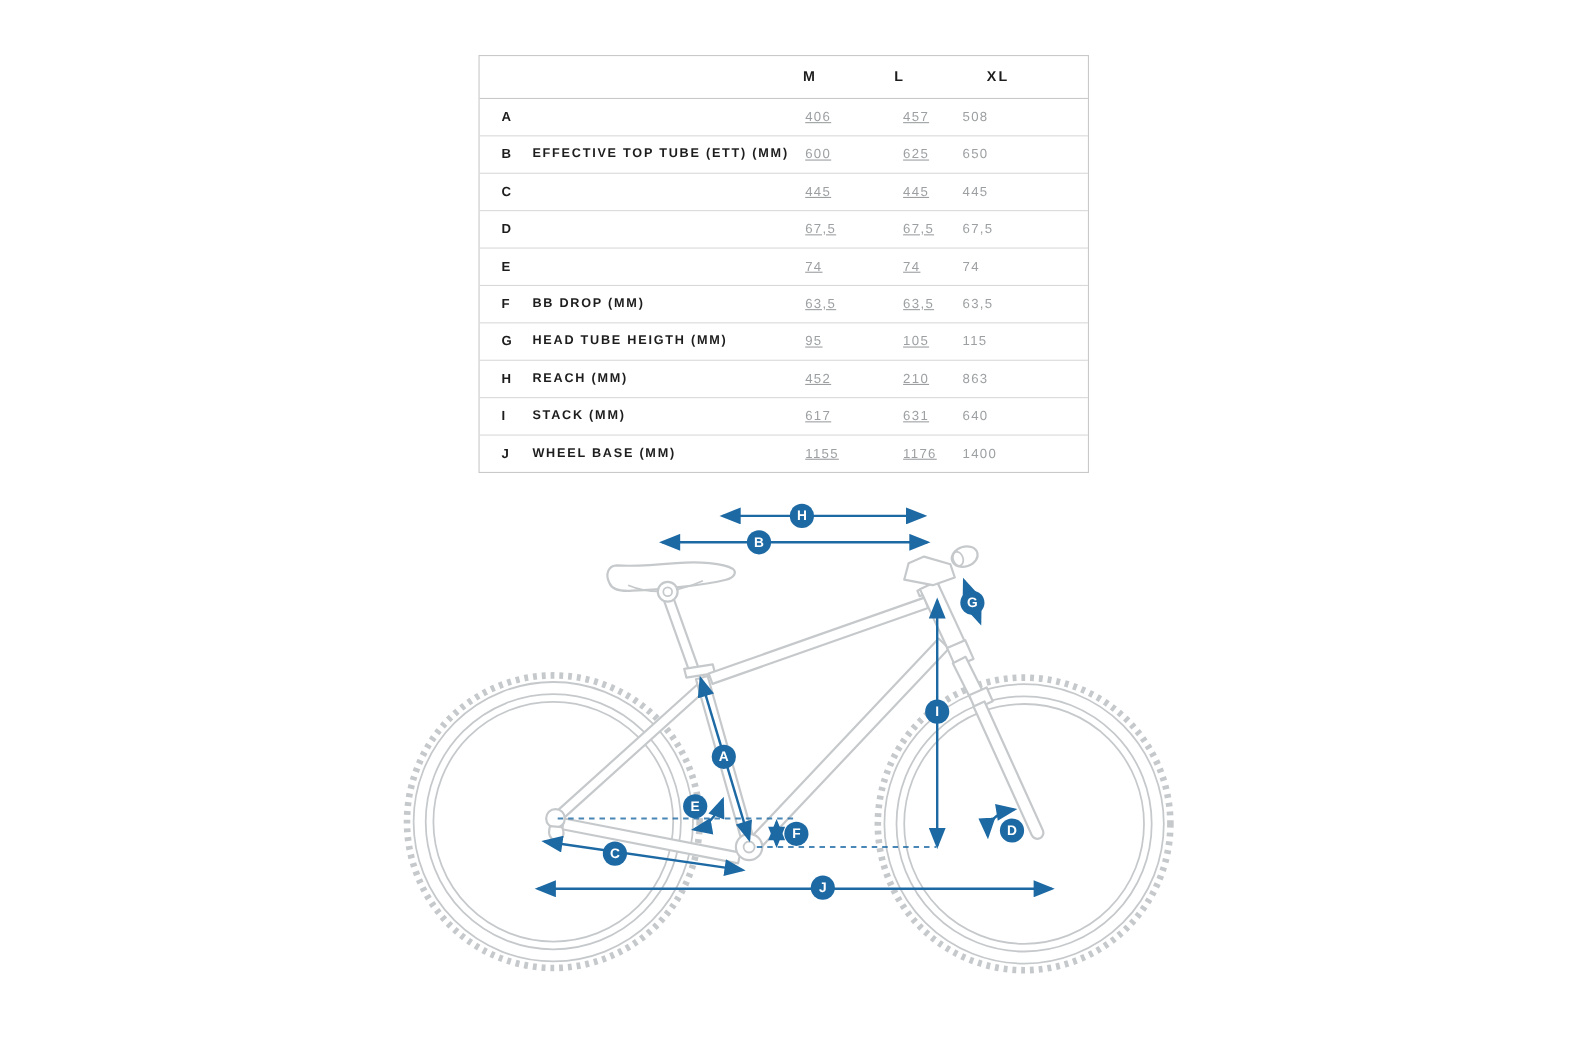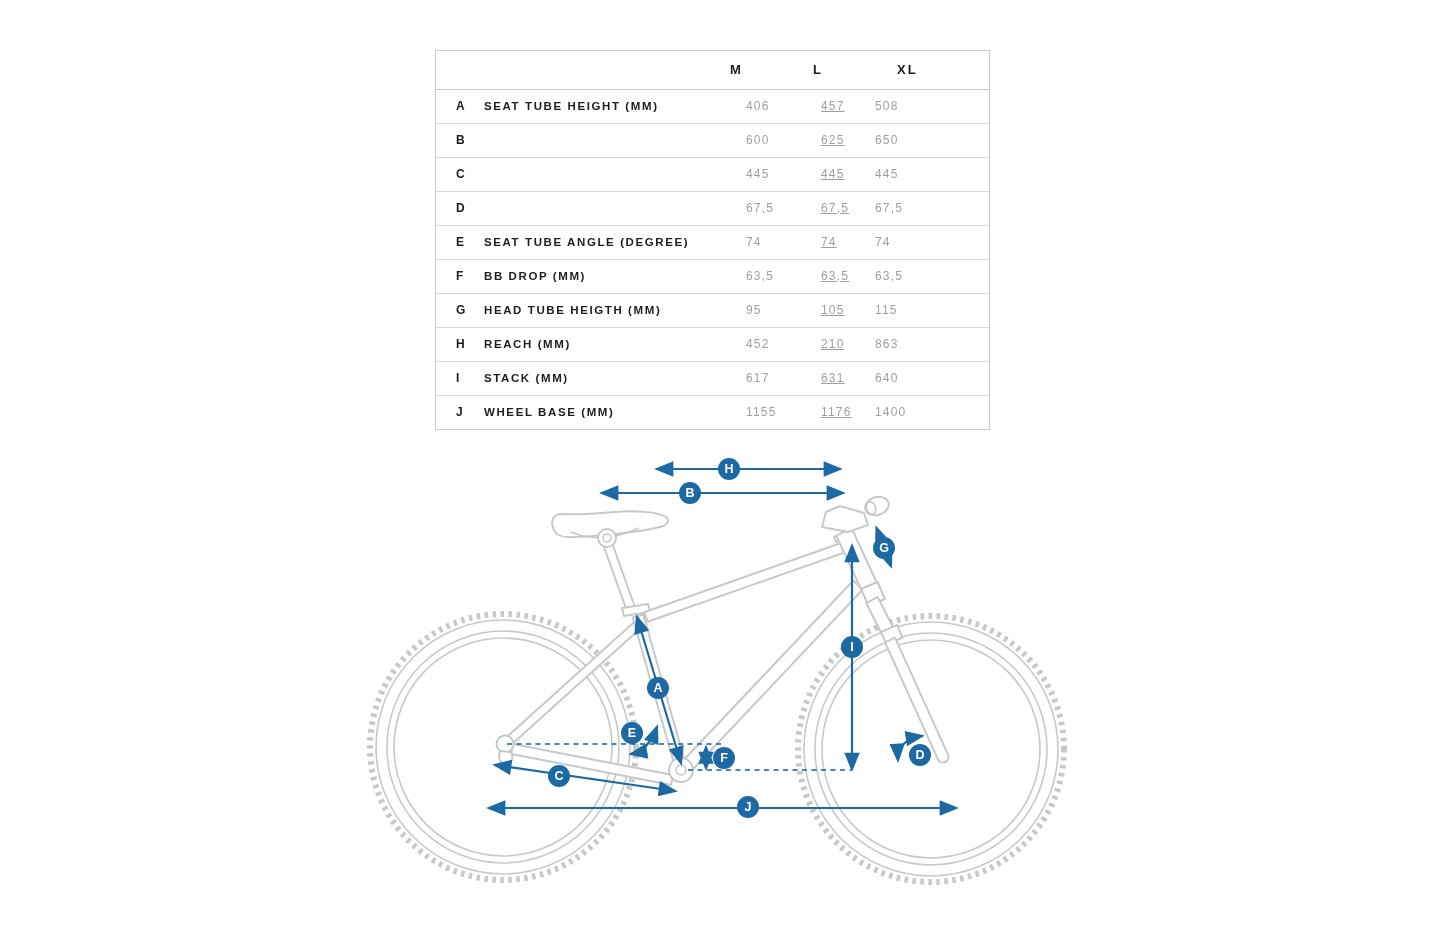--- a/index.html
+++ b/index.html
@@ -20,21 +20,21 @@
   .t-head{position:relative;height:38px;border-bottom:1px solid var(--border);}
   .t-head span{position:absolute;top:0;line-height:38px;font-size:13px;font-weight:700;
                letter-spacing:2px;color:var(--label_text);}
   .col-m{left:294px;} .col-l{left:377px;} .col-xl{left:461px;}
   .t-row{position:relative;height:33px;border-bottom:1px solid var(--divider);}
   .t-row:last-child{border-bottom:none;}
   .t-row span{position:absolute;top:0;line-height:33px;white-space:nowrap;}
   .c-key{left:20px;font-size:12px;font-weight:700;letter-spacing:1px;color:var(--label_text);}
   .c-label{left:48px;font-size:11.5px;font-weight:700;letter-spacing:1.6px;color:var(--label_text);}
   .c-v{font-size:12px;font-weight:400;letter-spacing:1.2px;color:var(--value_text);}
-  .c-v0{left:310px;} .c-v1{left:385px;text-decoration:underline;} .c-v2{left:439px;}
+  .c-v0{left:296px;text-decoration:underline;} .c-v1{left:385px;text-decoration:underline;} .c-v2{left:439px;}
 
   
   .bike-svg{position:absolute;left:0;top:0;width:1440px;height:948px;}
   .tread{fill:none;stroke:var(--frame);stroke-width:6;stroke-dasharray:3.5 4.5;}
   .fl{fill:none;stroke:var(--frame);stroke-width:1.6;}
   .tube{fill:#fff;stroke:var(--frame);stroke-width:2;stroke-linejoin:round;}
   .dash{stroke:var(--accent);stroke-width:1.8;stroke-dasharray:5 4.5;fill:none;opacity:.8;}
   .arr{stroke:var(--accent);stroke-width:2.2;fill:none;
        marker-start:url(#ah);marker-end:url(#ah);}
   #ah path{fill:var(--accent);}
@@ -128,46 +128,45 @@
 
   <div class="geo-table">
     <div class="t-head">
       <span class="col-m">M</span>
       <span class="col-l">L</span>
       <span class="col-xl">XL</span>
     </div>
     <div id="t-body">
         <div class="t-row">
           <span class="c-key">A</span>
-          <span class="c-label">SEAT TUBE HEIGHT (MM)</span>
           <span class="c-v c-v0">406</span>
           <span class="c-v c-v1">457</span>
           <span class="c-v c-v2">508</span>
         </div>
         <div class="t-row">
           <span class="c-key">B</span>
+          <span class="c-label">EFFECTIVE TOP TUBE (ETT) (MM)</span>
           <span class="c-v c-v0">600</span>
           <span class="c-v c-v1">625</span>
           <span class="c-v c-v2">650</span>
         </div>
         <div class="t-row">
           <span class="c-key">C</span>
           <span class="c-v c-v0">445</span>
           <span class="c-v c-v1">445</span>
           <span class="c-v c-v2">445</span>
         </div>
         <div class="t-row">
           <span class="c-key">D</span>
           <span class="c-v c-v0">67,5</span>
           <span class="c-v c-v1">67,5</span>
           <span class="c-v c-v2">67,5</span>
         </div>
         <div class="t-row">
           <span class="c-key">E</span>
-          <span class="c-label">SEAT TUBE ANGLE (DEGREE)</span>
           <span class="c-v c-v0">74</span>
           <span class="c-v c-v1">74</span>
           <span class="c-v c-v2">74</span>
         </div>
         <div class="t-row">
           <span class="c-key">F</span>
           <span class="c-label">BB DROP (MM)</span>
           <span class="c-v c-v0">63,5</span>
           <span class="c-v c-v1">63,5</span>
           <span class="c-v c-v2">63,5</span>

